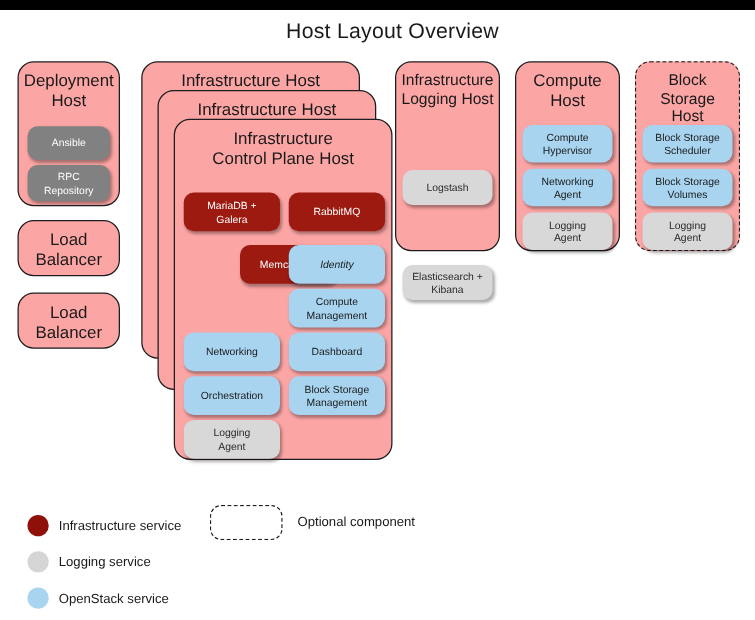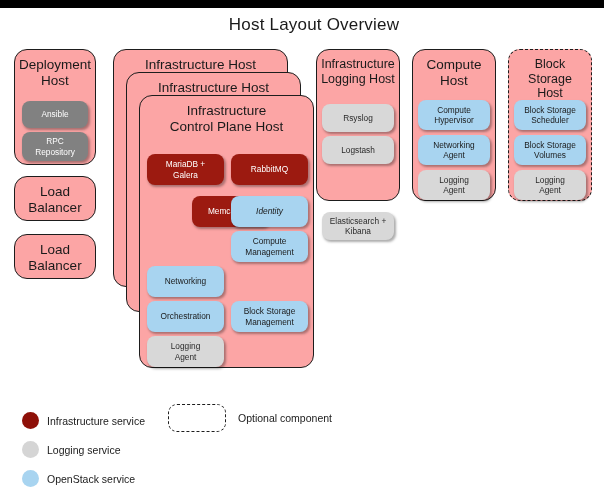--- a/index.html
+++ b/index.html
@@ -145,33 +145,33 @@
 Galera</div>
   <div class="chip infra" style="left:231px; top:146px; width:77px; height:31px;">RabbitMQ</div>
 
   <div class="chip infra" style="left:147px; top:188px; width:77px; height:31px;margin-left:45px;">Memcached</div>
   <div class="chip openstack" style="left:231px; top:188px; width:77px; height:31px;font-style:italic;">Identity</div>
 
   <div class="chip openstack" style="left:231px; top:223px; width:77px; height:31px;">Compute
 Management</div>
 
   <div class="chip openstack" style="left:147px; top:258px; width:77px; height:31px;">Networking</div>
+  <div class="chip openstack" style="left:231px; top:258px; width:77px; height:31px;">Dashboard</div>
 
   <div class="chip openstack" style="left:147px; top:293px; width:77px; height:31px;">Orchestration</div>
   <div class="chip openstack" style="left:231px; top:293px; width:77px; height:31px;">Block Storage
 Management</div>
 
   <div class="chip logging" style="left:147px; top:328px; width:77px; height:31px;">Logging
 Agent</div>
 
   <div class="host" style="left:316px; top:41px; width:84px; height:152px;">
     <div class="host-title small">Infrastructure
 Logging Host</div>
   </div>
-  <div class="chip logging" style="left:322px; top:96px; width:72px; height:28px;">Rsyslog</div>
   <div class="chip logging" style="left:322px; top:128px; width:72px; height:28px;">Logstash</div>
   <div class="chip logging" style="left:322px; top:160px; width:72px; height:28px;margin-top:44px;">Elasticsearch +
 Kibana</div>
 
   <div class="host" style="left:412px; top:41px; width:84px; height:152px;">
     <div class="host-title">Compute
 Host</div>
   </div>
   <div class="chip openstack" style="left:418px; top:92px; width:72px; height:30px;">Compute
 Hypervisor</div>

